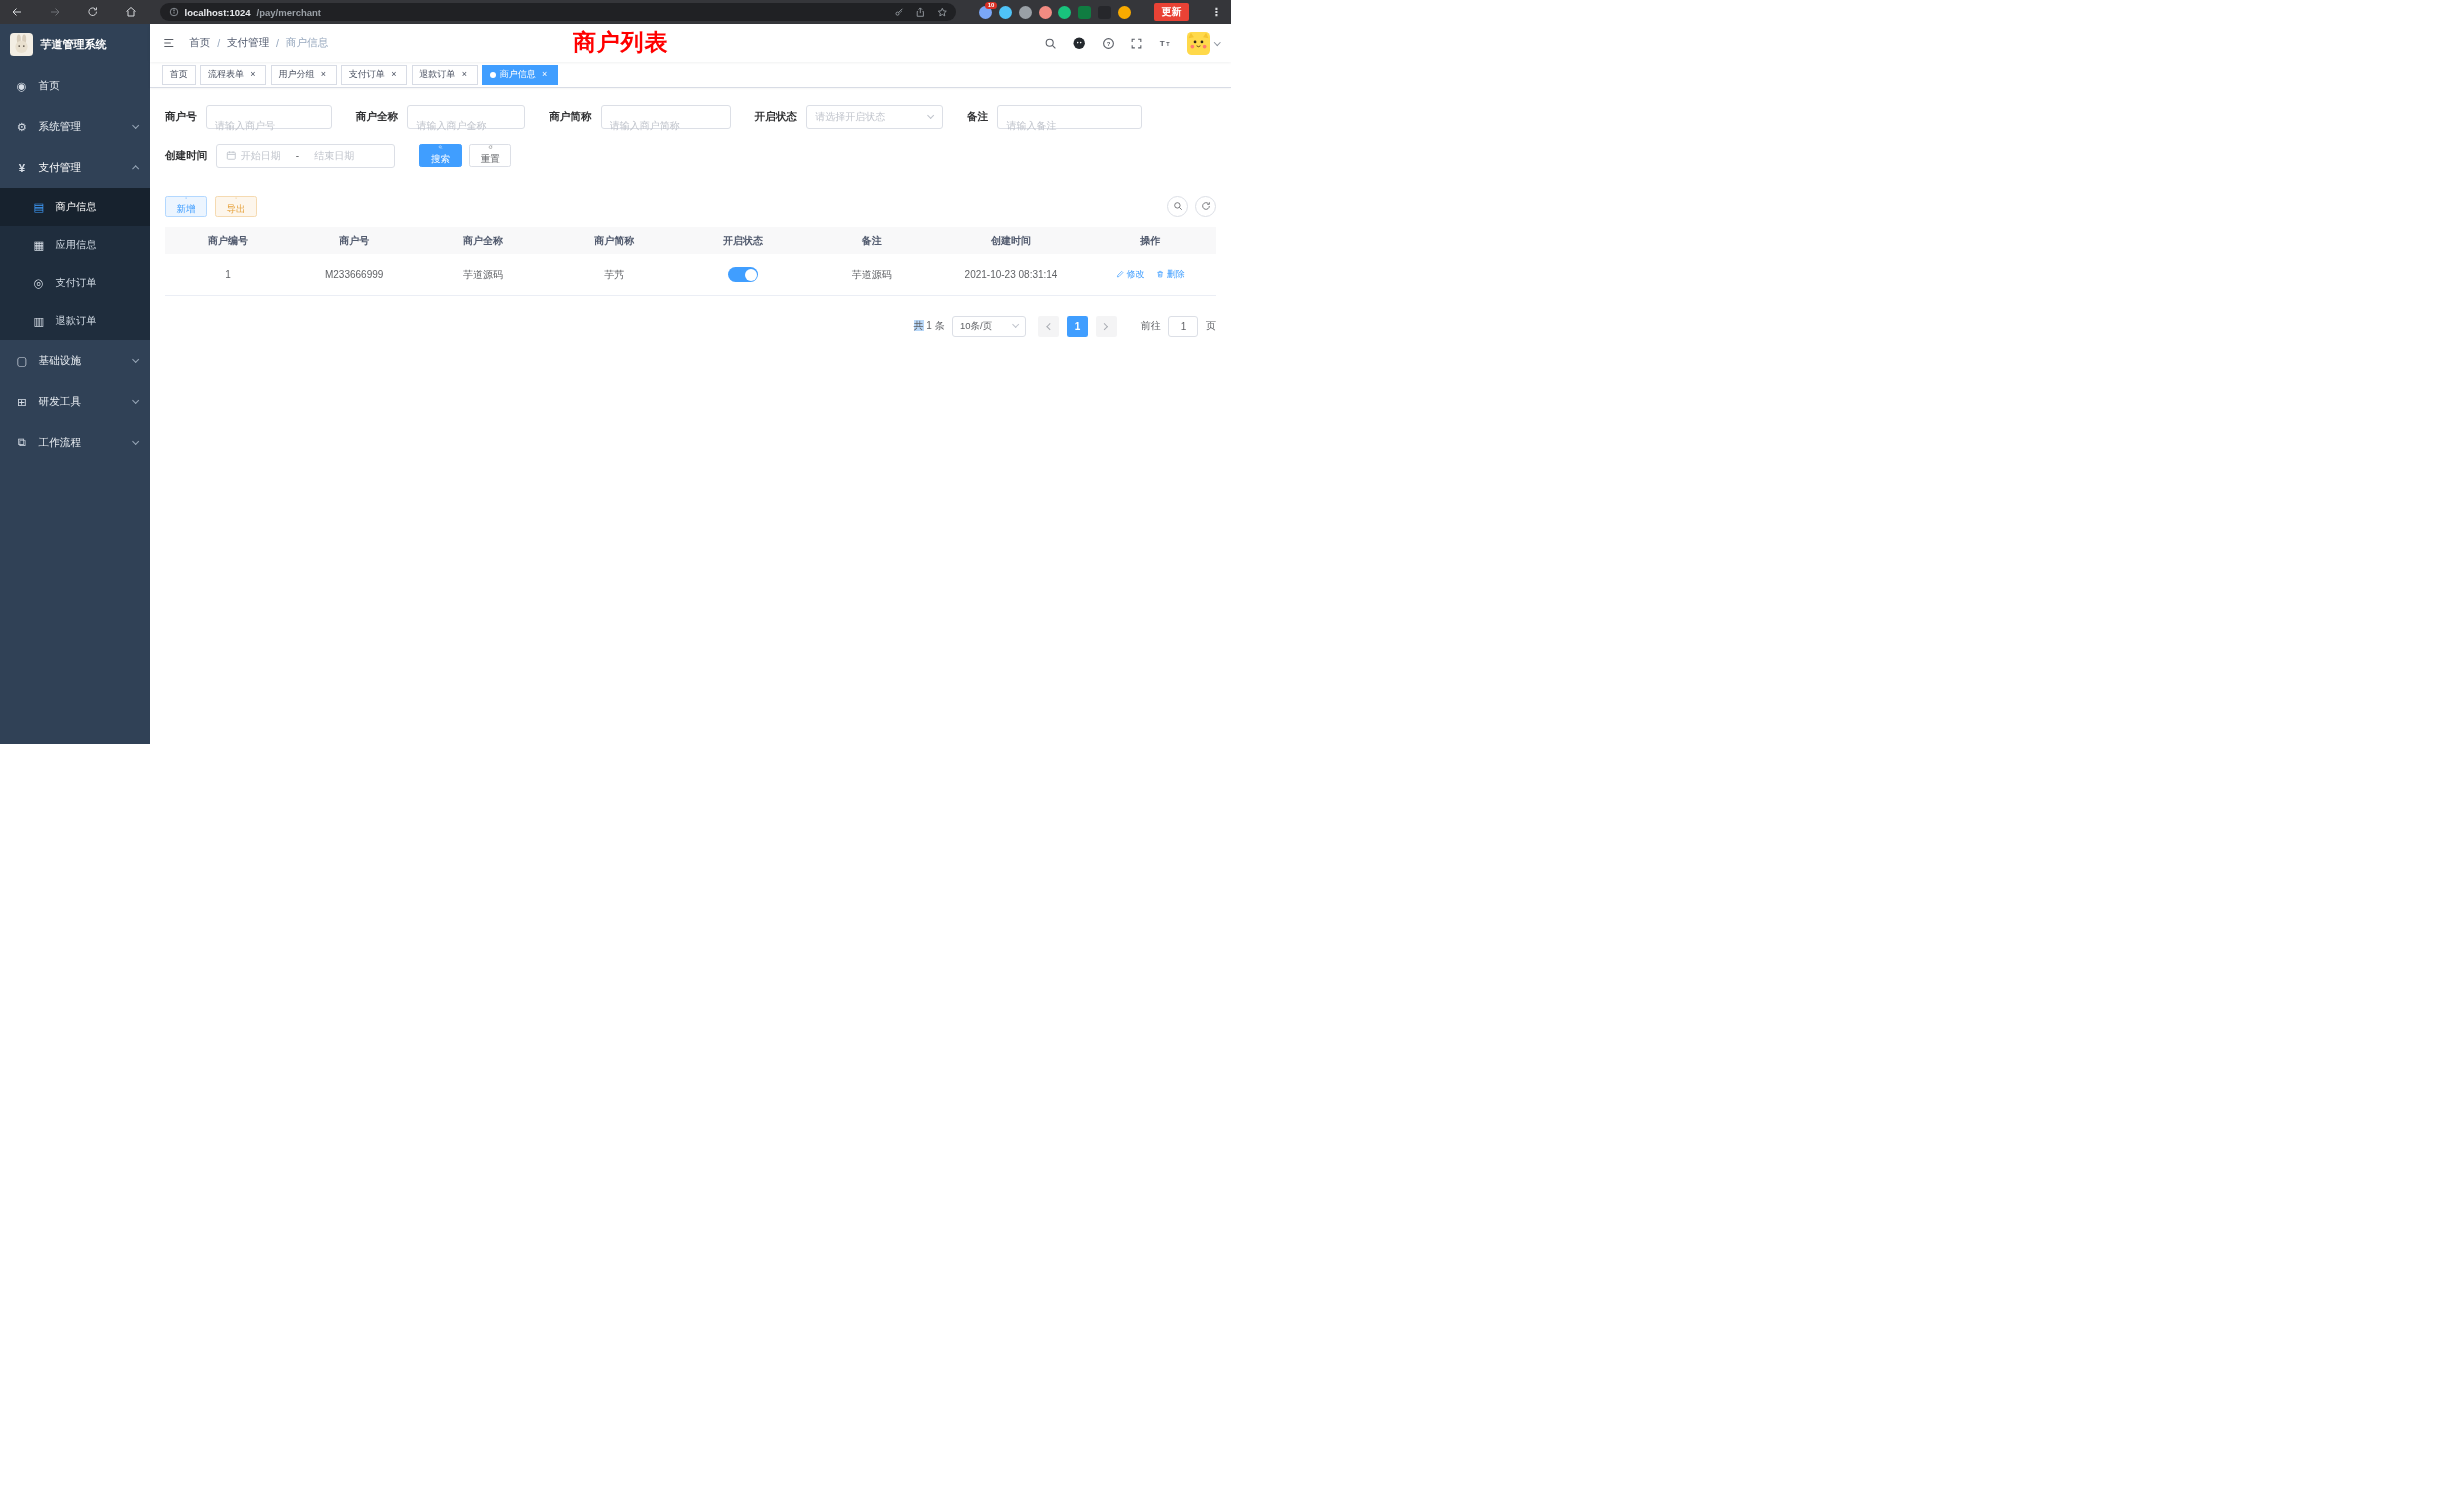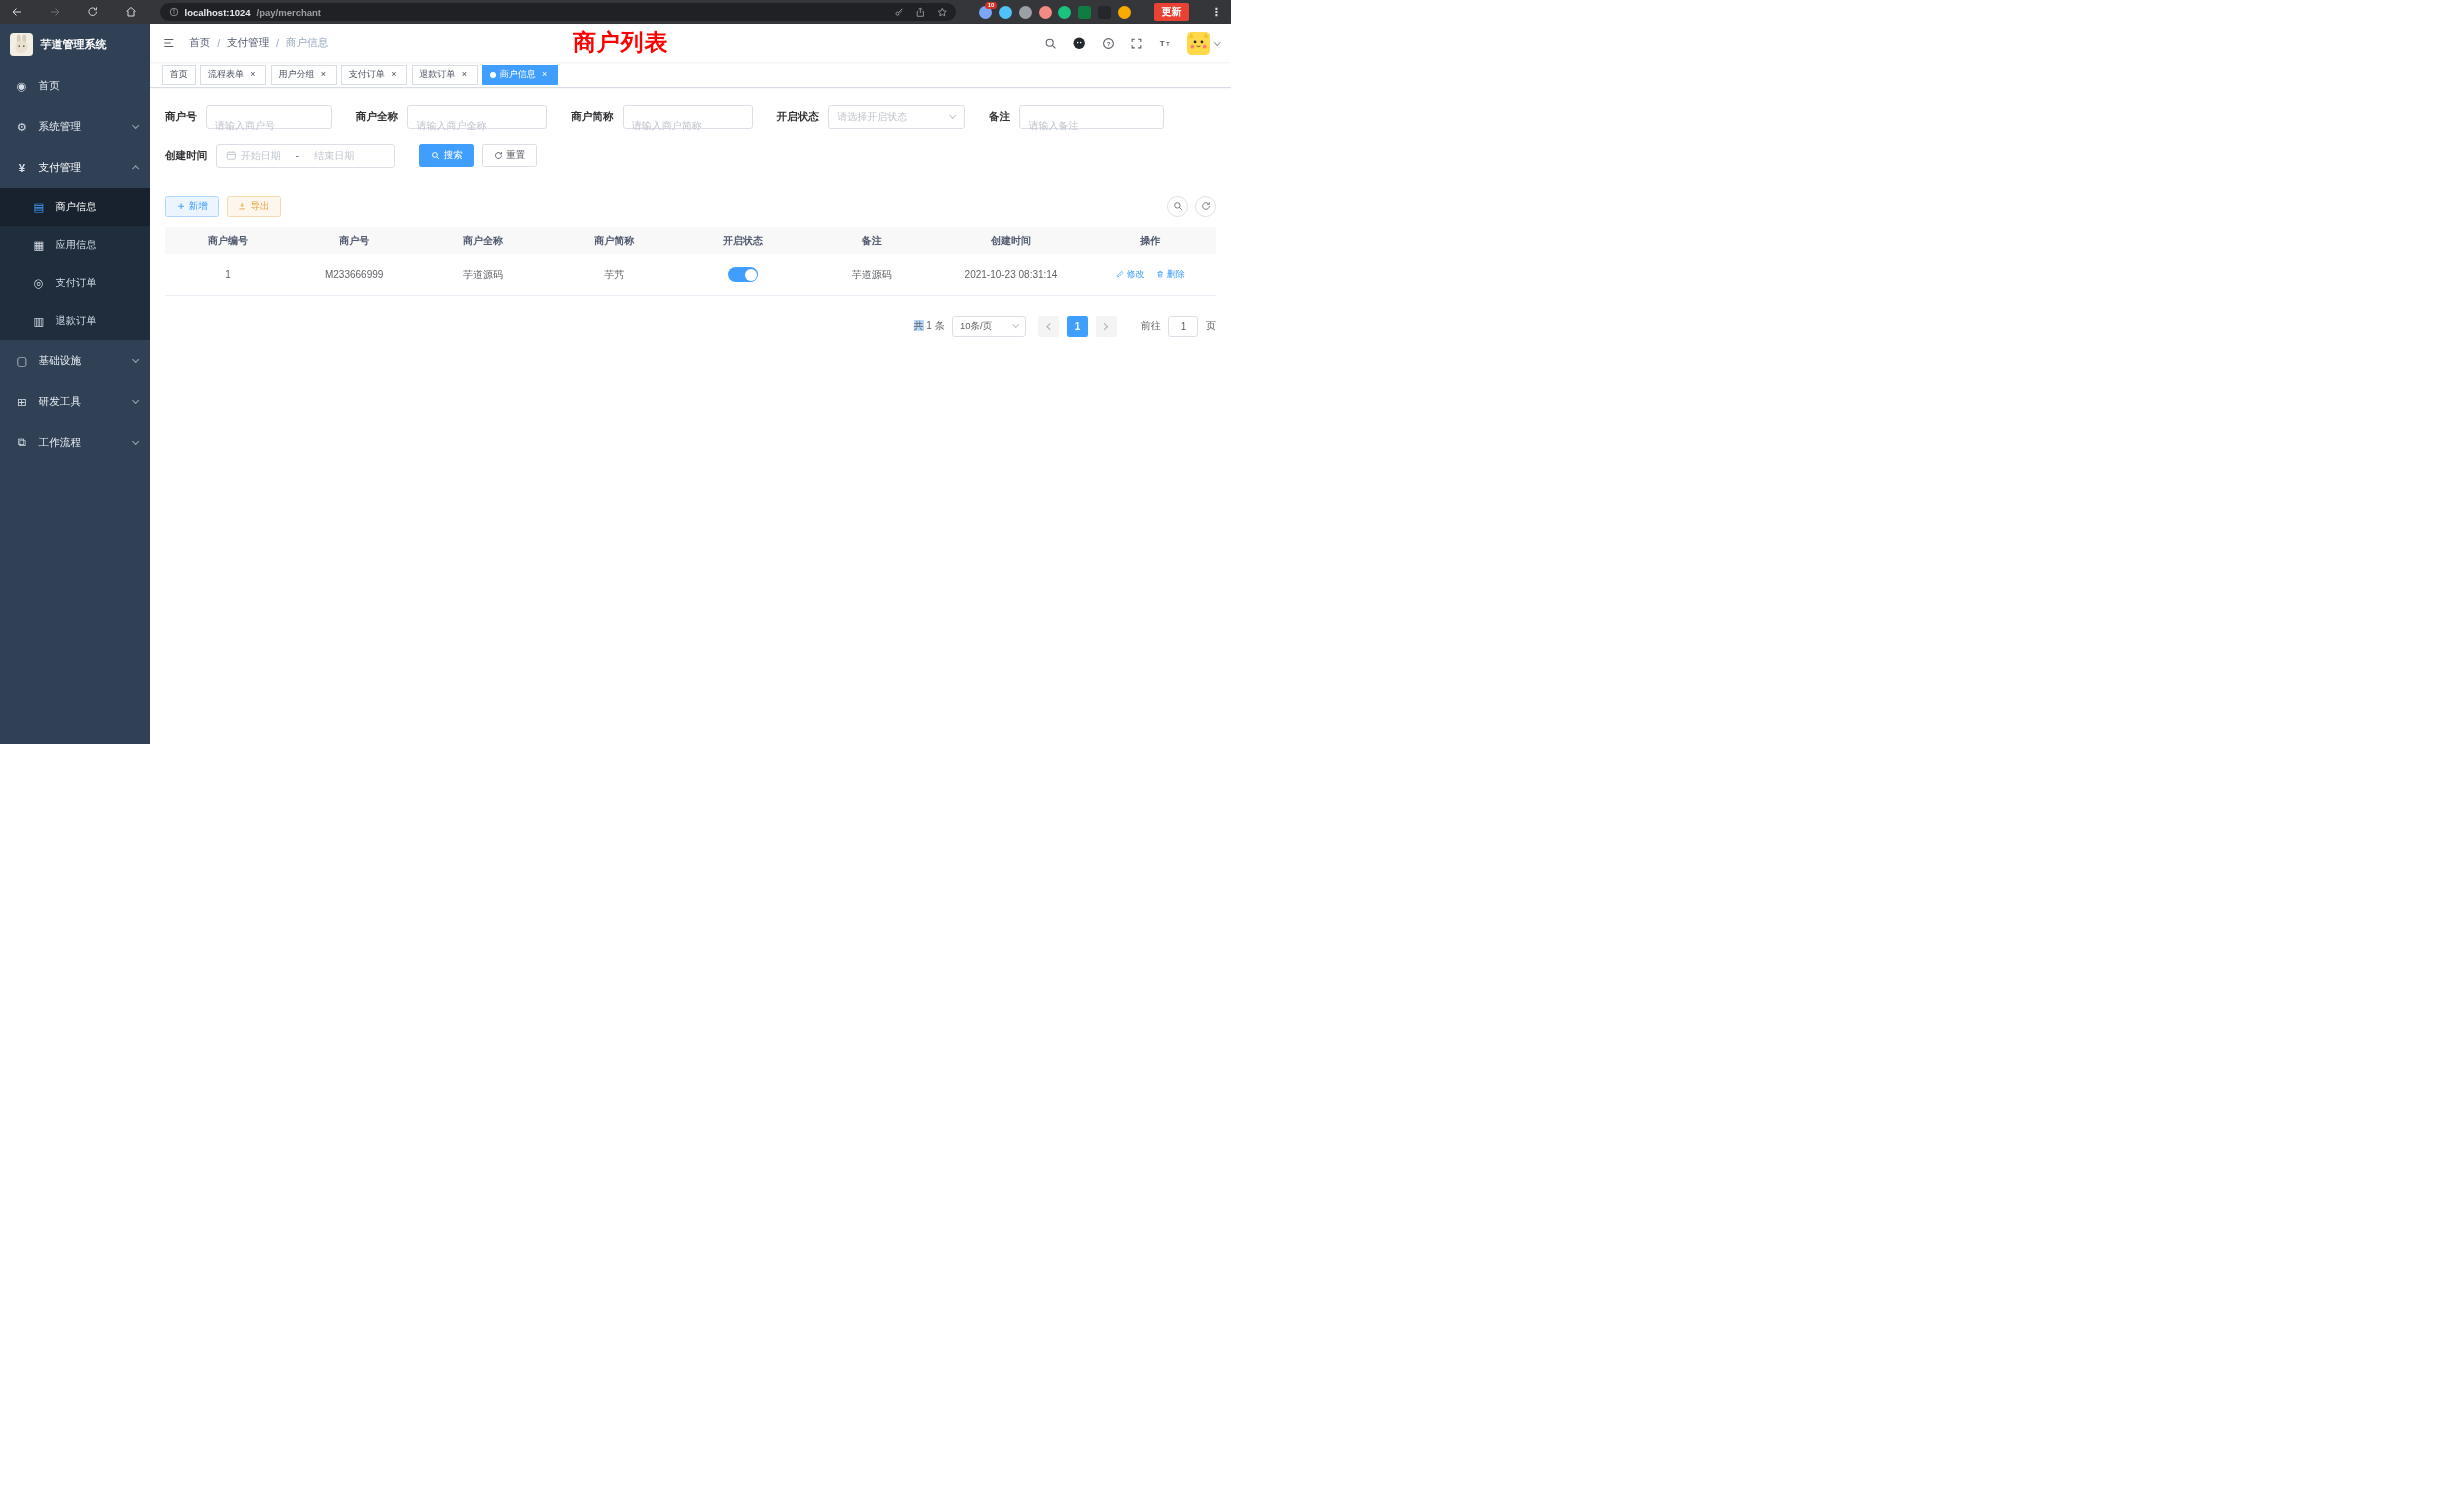--- a/index.html
+++ b/index.html
@@ -77,21 +77,21 @@
     align-items:center; padding:0 8.3px; font-size:10px; color:#606266; gap:4.5px; }
   .el-input input { border:none; outline:none; width:100%; font:inherit; color:#606266; background:transparent;margin-top:18px; }
   .el-input input::placeholder { color:#c0c4cc; }
   .placeholder { color:#c0c4cc; }
   .sel-caret { width:5.3px; height:5.3px; border-right:1.1px solid #c0c4cc; border-bottom:1.1px solid #c0c4cc;
     transform:rotate(45deg); margin-left:auto; margin-top:-3px; flex-shrink:0; }
   .date-sep { color:#606266; padding:0 10.6px; }
 
   .btn { display:inline-flex; align-items:center; justify-content:center; gap:3.8px; height:23px; padding:0 10.6px;
     border-radius:2.3px; font-size:9.5px; border:0.8px solid #dcdfe6; background:#fff; color:#606266; cursor:pointer;
-    white-space:nowrap; }
+    white-space:nowrap;flex-direction:column; }
   .btn-primary { background:#409eff; border-color:#409eff; color:#fff; }
   .btn-plain-primary { background:#ecf5ff; border-color:#b3d8ff; color:#409eff; height:21px; }
   .btn-plain-warning { background:#fdf6ec; border-color:#f5dab1; color:#e6a23c; height:21px; }
   .toolbar { display:flex; align-items:center; margin-bottom:10.6px;margin-top:28px; }
   .toolbar .grow { flex:1; }
   .mini-btn { width:21px; height:21px; border-radius:50%; border:0.8px solid #dcdfe6; background:#fff;
     display:flex; align-items:center; justify-content:center; color:#666; cursor:pointer; margin-left:6.8px; }
 
   table.grid { width:100%; border-collapse:collapse; table-layout:fixed; }
   .grid th { height:27px; background:#f8f8f9; font-size:10px; font-weight:700; color:#515a6e; text-align:center; }
@@ -351,21 +351,21 @@
 
       <div class="filter-row">
         <div class="f-item">
           <span class="f-label">商户号</span>
           <div class="el-input" style="width:126px">
             <input placeholder="请输入商户号" style="">
           </div>
         </div>
         <div class="f-item">
           <span class="f-label">商户全称</span>
-          <div class="el-input" style="width:140px">
+          <div class="el-input" style="width:118px">
             <input placeholder="请输入商户全称" style="">
           </div>
         </div>
         <div class="f-item">
           <span class="f-label">商户简称</span>
           <div class="el-input" style="width:130px">
             <input placeholder="请输入商户简称" style="">
           </div>
         </div>
         <div class="f-item">

